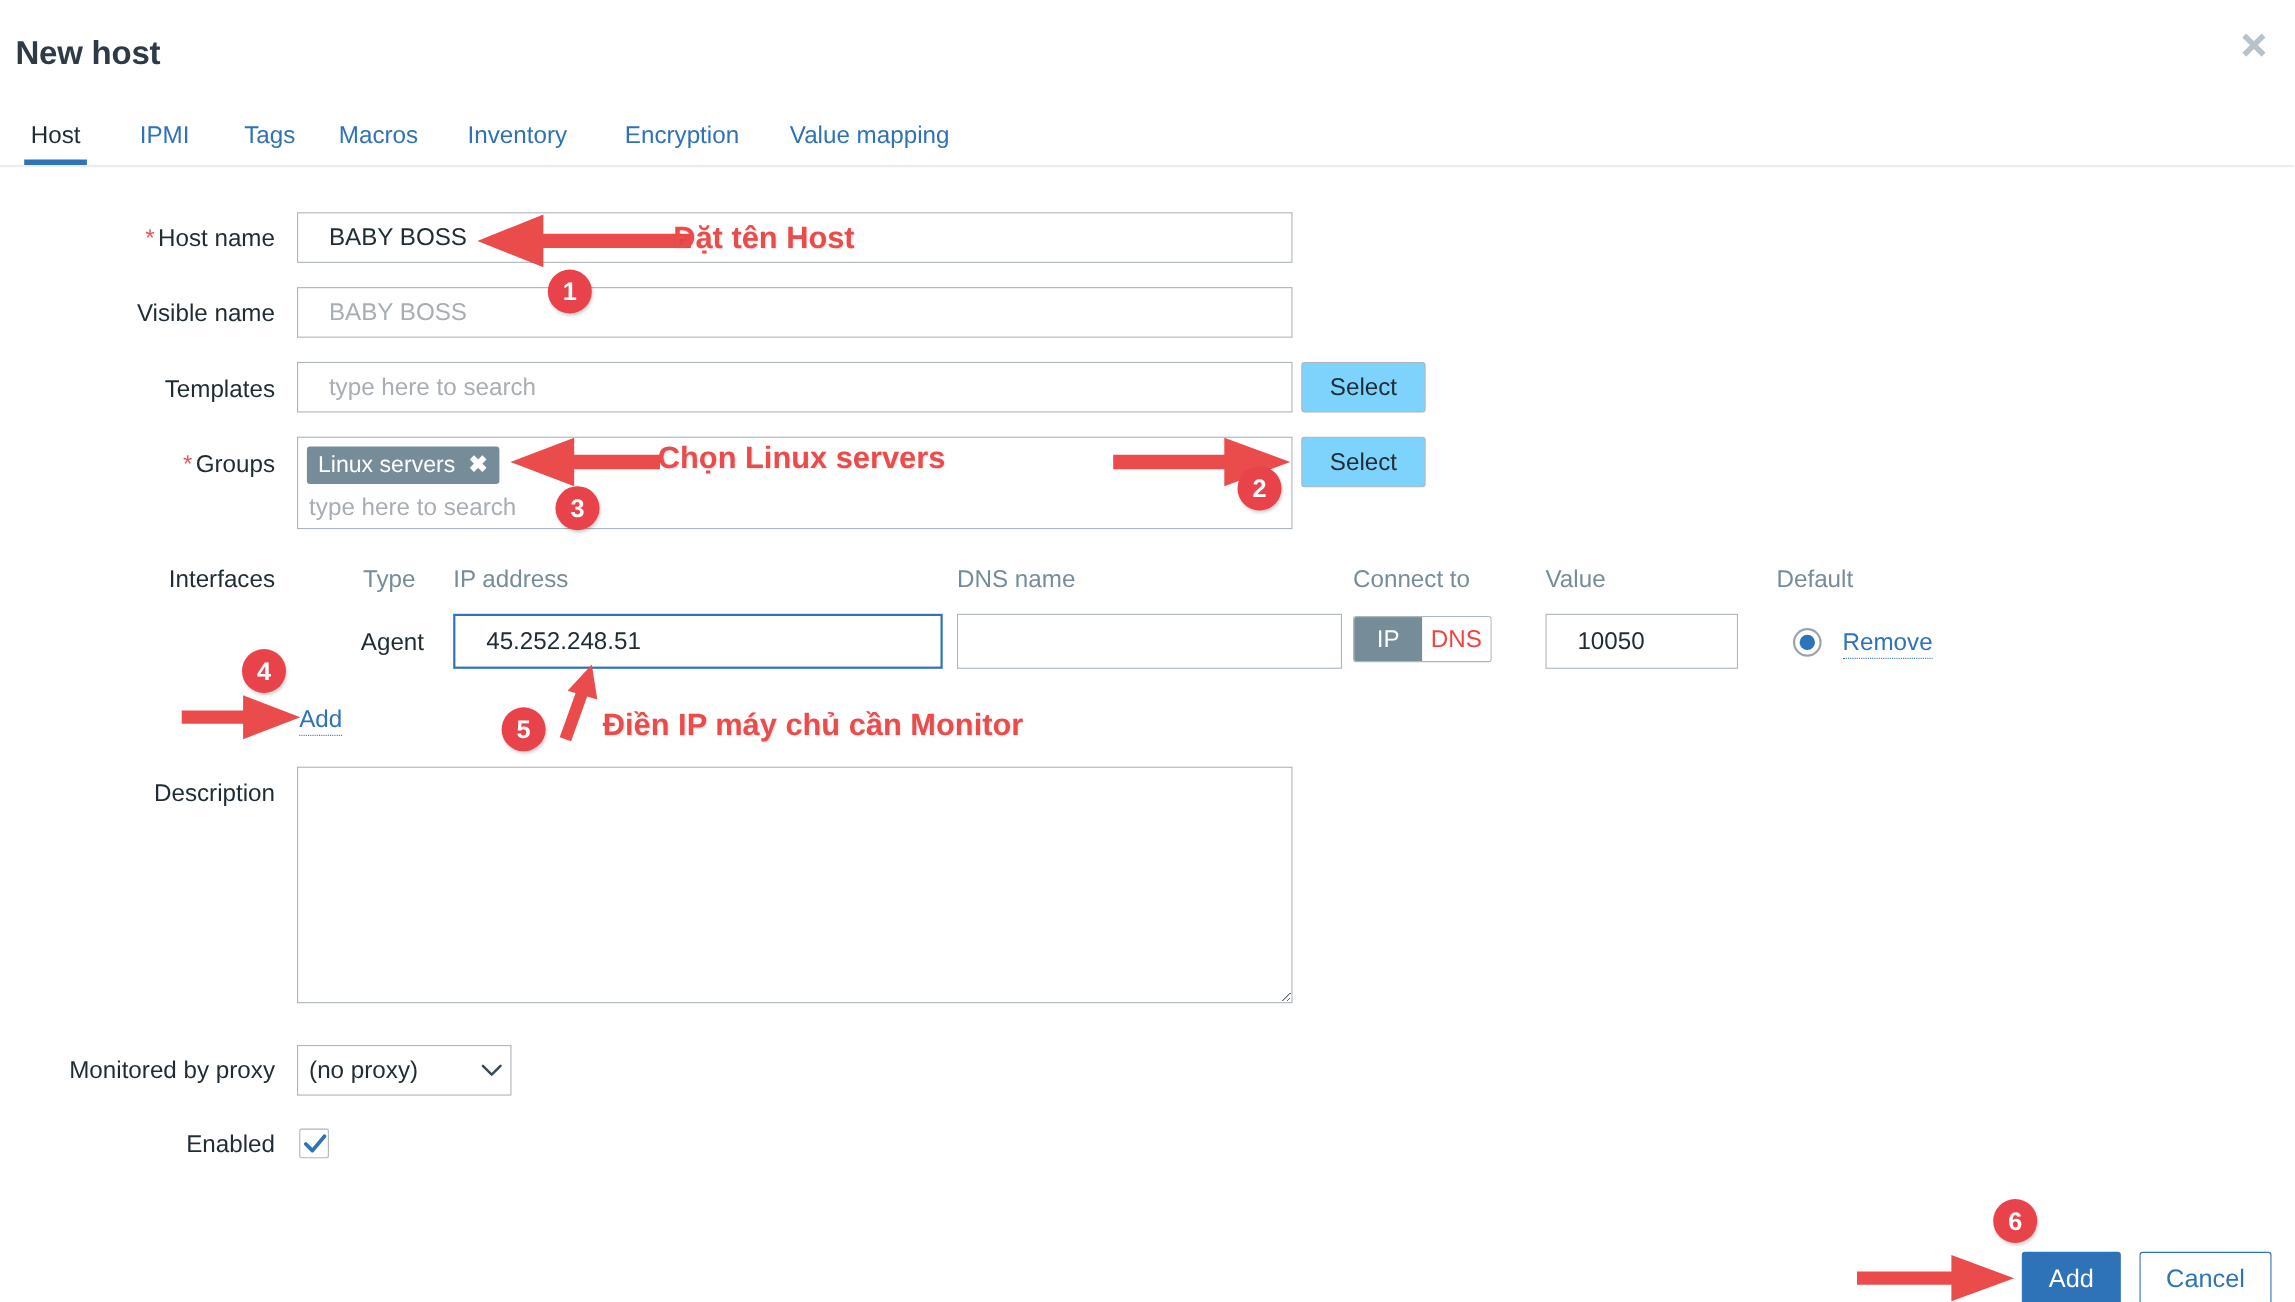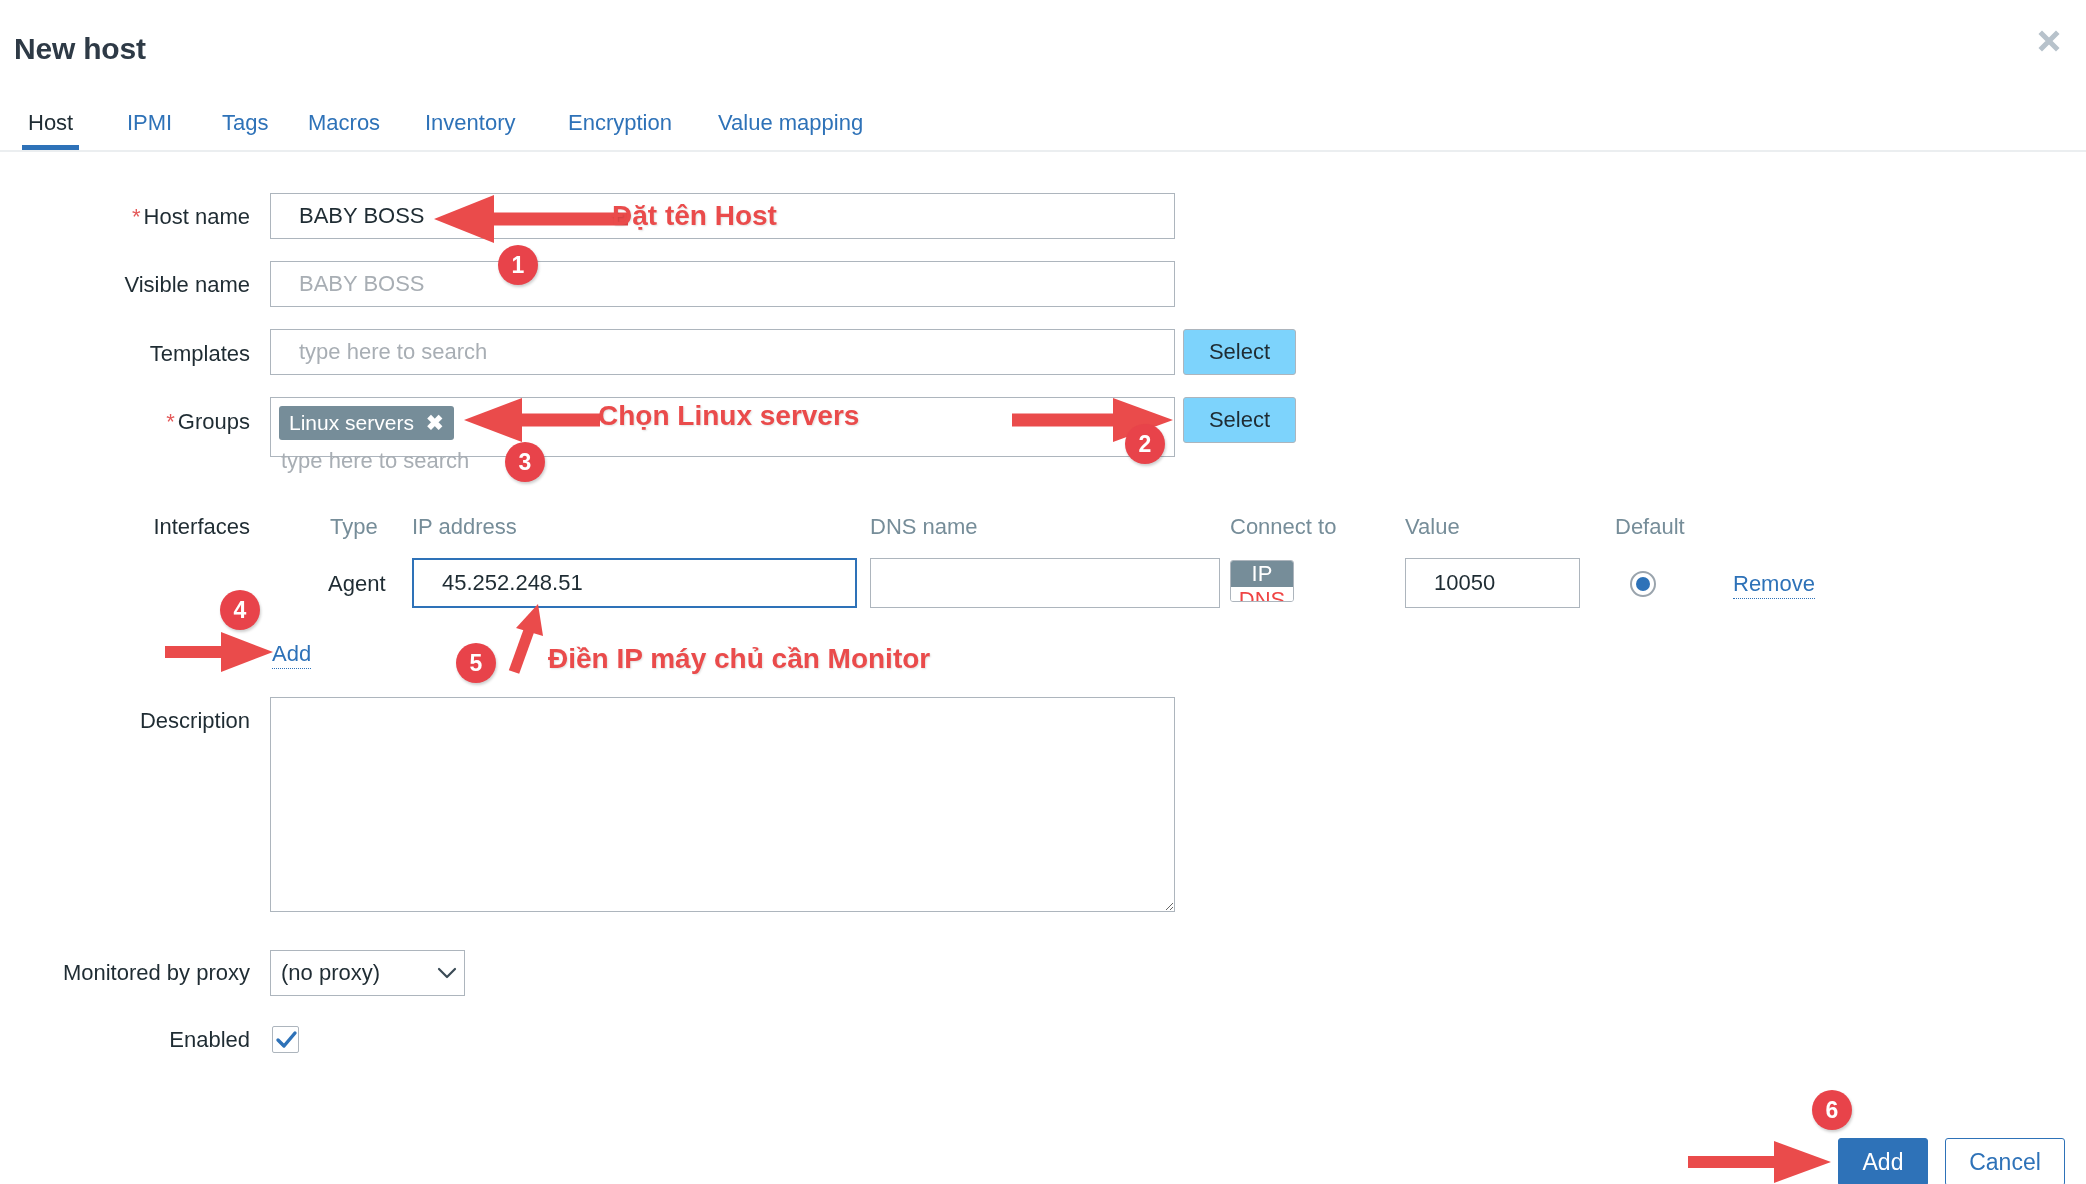--- a/index.html
+++ b/index.html
@@ -145,21 +145,20 @@
     font-size: 22px;
     color: #1F2C33;
   }
   .toggle-group {
     position: absolute;
     display: flex;
     border: 1px solid #adb5bd;
     border-radius: 3px;
     overflow: hidden;
     height: 42px;
-    flex-direction: column;
   }
   .toggle-btn {
     display: flex; align-items: center; justify-content: center;
     font-size: 22px;
     width: 62px;
     cursor: pointer;
     background: #fff;
     color: #ef4444;
   }
   .toggle-btn.on {
@@ -306,21 +305,21 @@
   <div class="flabel" style="left:20px; top:254px; width:230px;">Visible name</div>
   <input class="tinput" style="left: 270px; top: 243px; width: 905px; height: 46px;" placeholder="BABY BOSS">
 
   <div class="flabel" style="left:20px; top:323px; width:230px;">Templates</div>
   <input class="tinput" style="left: 270px; top: 311px; width: 905px; height: 46px;" placeholder="type here to search">
   <button class="btn-select" style="left:1183px; top:311px; width:113px; height:46px;">Select</button>
 
   <div class="flabel" style="left:20px; top:391px; width:230px;">
     <span class="req-star">*</span><span>Groups</span>
   </div>
-  <div class="multiselect" style="left:270px; top:379px; width:905px; height:60px;">
+  <div class="multiselect" style="left:270px; top:379px; width:905px; height:84px;">
     <span class="chip">
       <span>Linux servers</span>
       <span class="chip-x">✖</span>
     </span>
     <div class="ms-placeholder">type here to search</div>
   </div>
   <button class="btn-select" style="left:1183px; top:379px; width:113px; height:46px;">Select</button>
 
   <div class="flabel" style="left:20px; top:496px; width:230px;">Interfaces</div>
 
@@ -338,21 +337,21 @@
   <input class="tinput" style="left: 870px; top: 540px; width: 350px; height: 50px;" value="">
 
   <div class="toggle-group" style="left:1230px; top:542px;">
     <div class="toggle-btn on">IP</div>
     <div class="toggle-btn">DNS</div>
   </div>
 
   <input class="tinput" style="left: 1405px; top: 540px; width: 175px; height: 50px;" value="10050">
 
   <div class="radio-default" style="left:1630px; top:553px;"></div>
-  <div class="link" style="left:1733px; top:553px;">Remove</div>
+  <div class="link" style="left:1675px; top:553px;">Remove</div>
 
   <div class="link" style="left:272px; top:623px;">Add</div>
 
   <div class="flabel" style="left:20px; top:690px; width:230px;">Description</div>
   <textarea class="tarea" style="left: 270px; top: 679px; width: 905px; height: 215px;"></textarea>
 
   <div class="flabel" style="left:20px; top:942px; width:230px;">Monitored by proxy</div>
   <div class="sel-wrap" style="left:270px; top:932px; width:195px; height:46px;">
     <div class="sel-value">(no proxy)</div>
     <div class="sel-caret">

